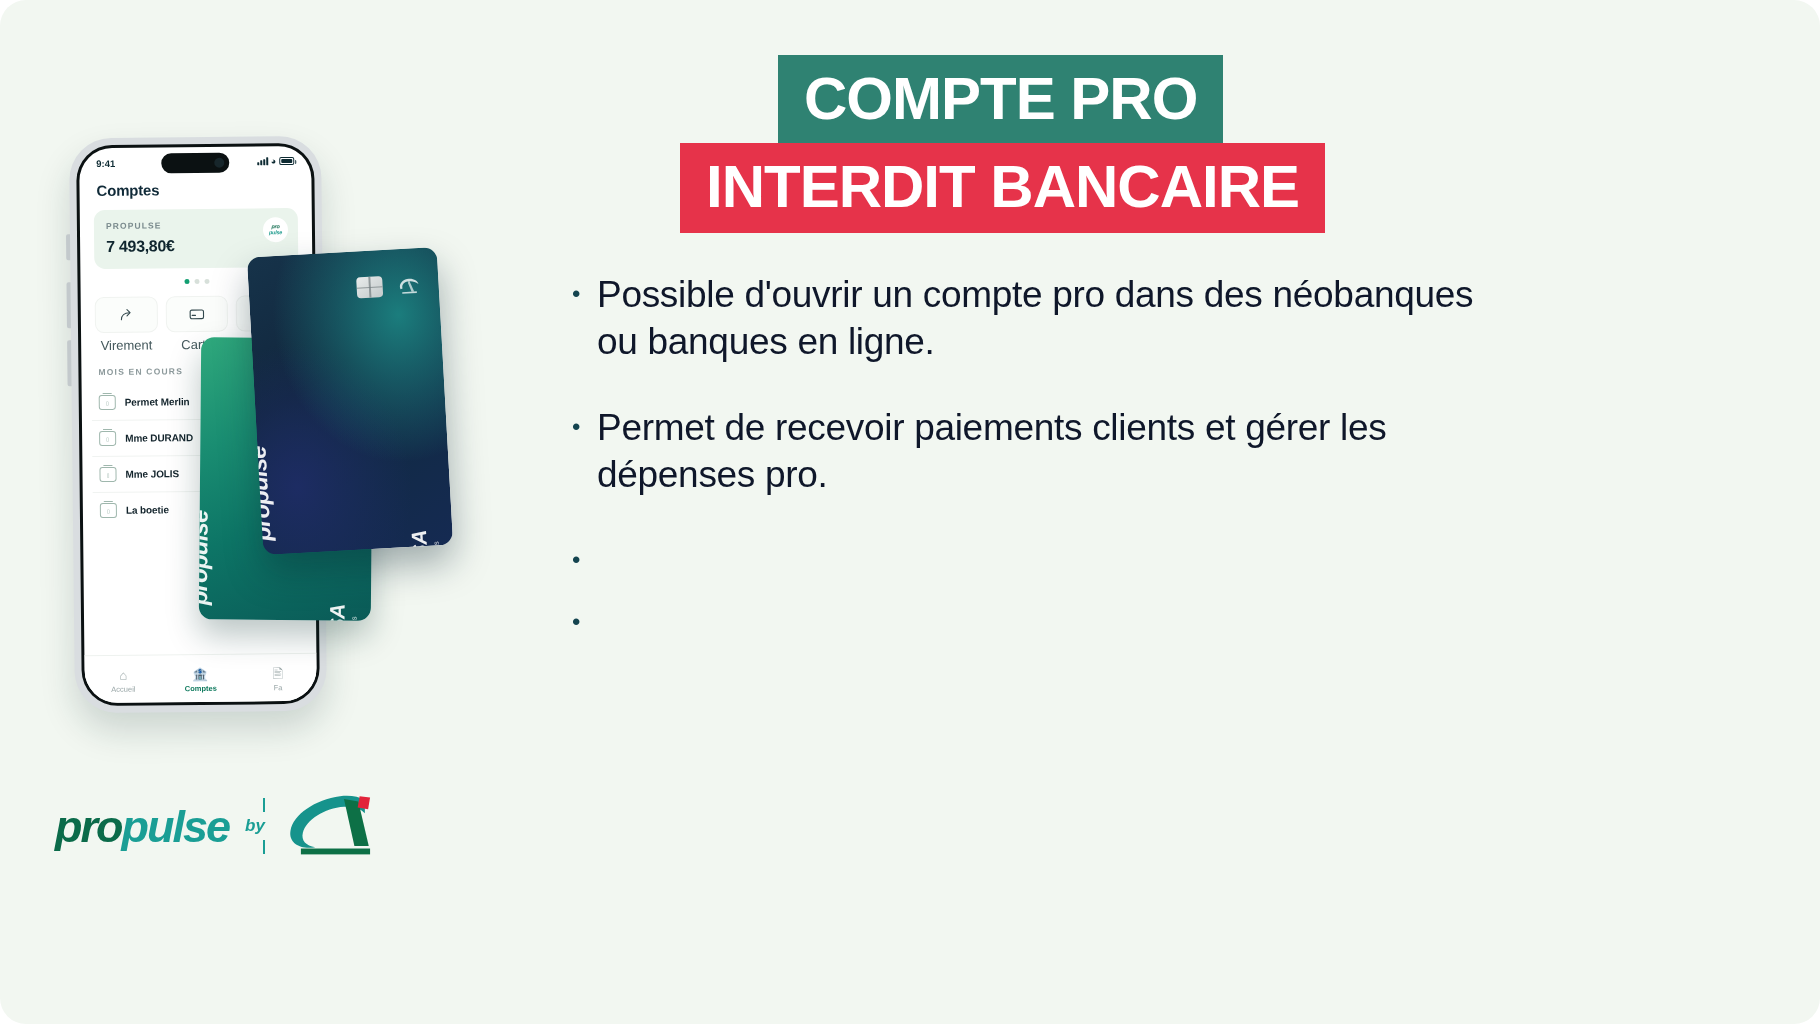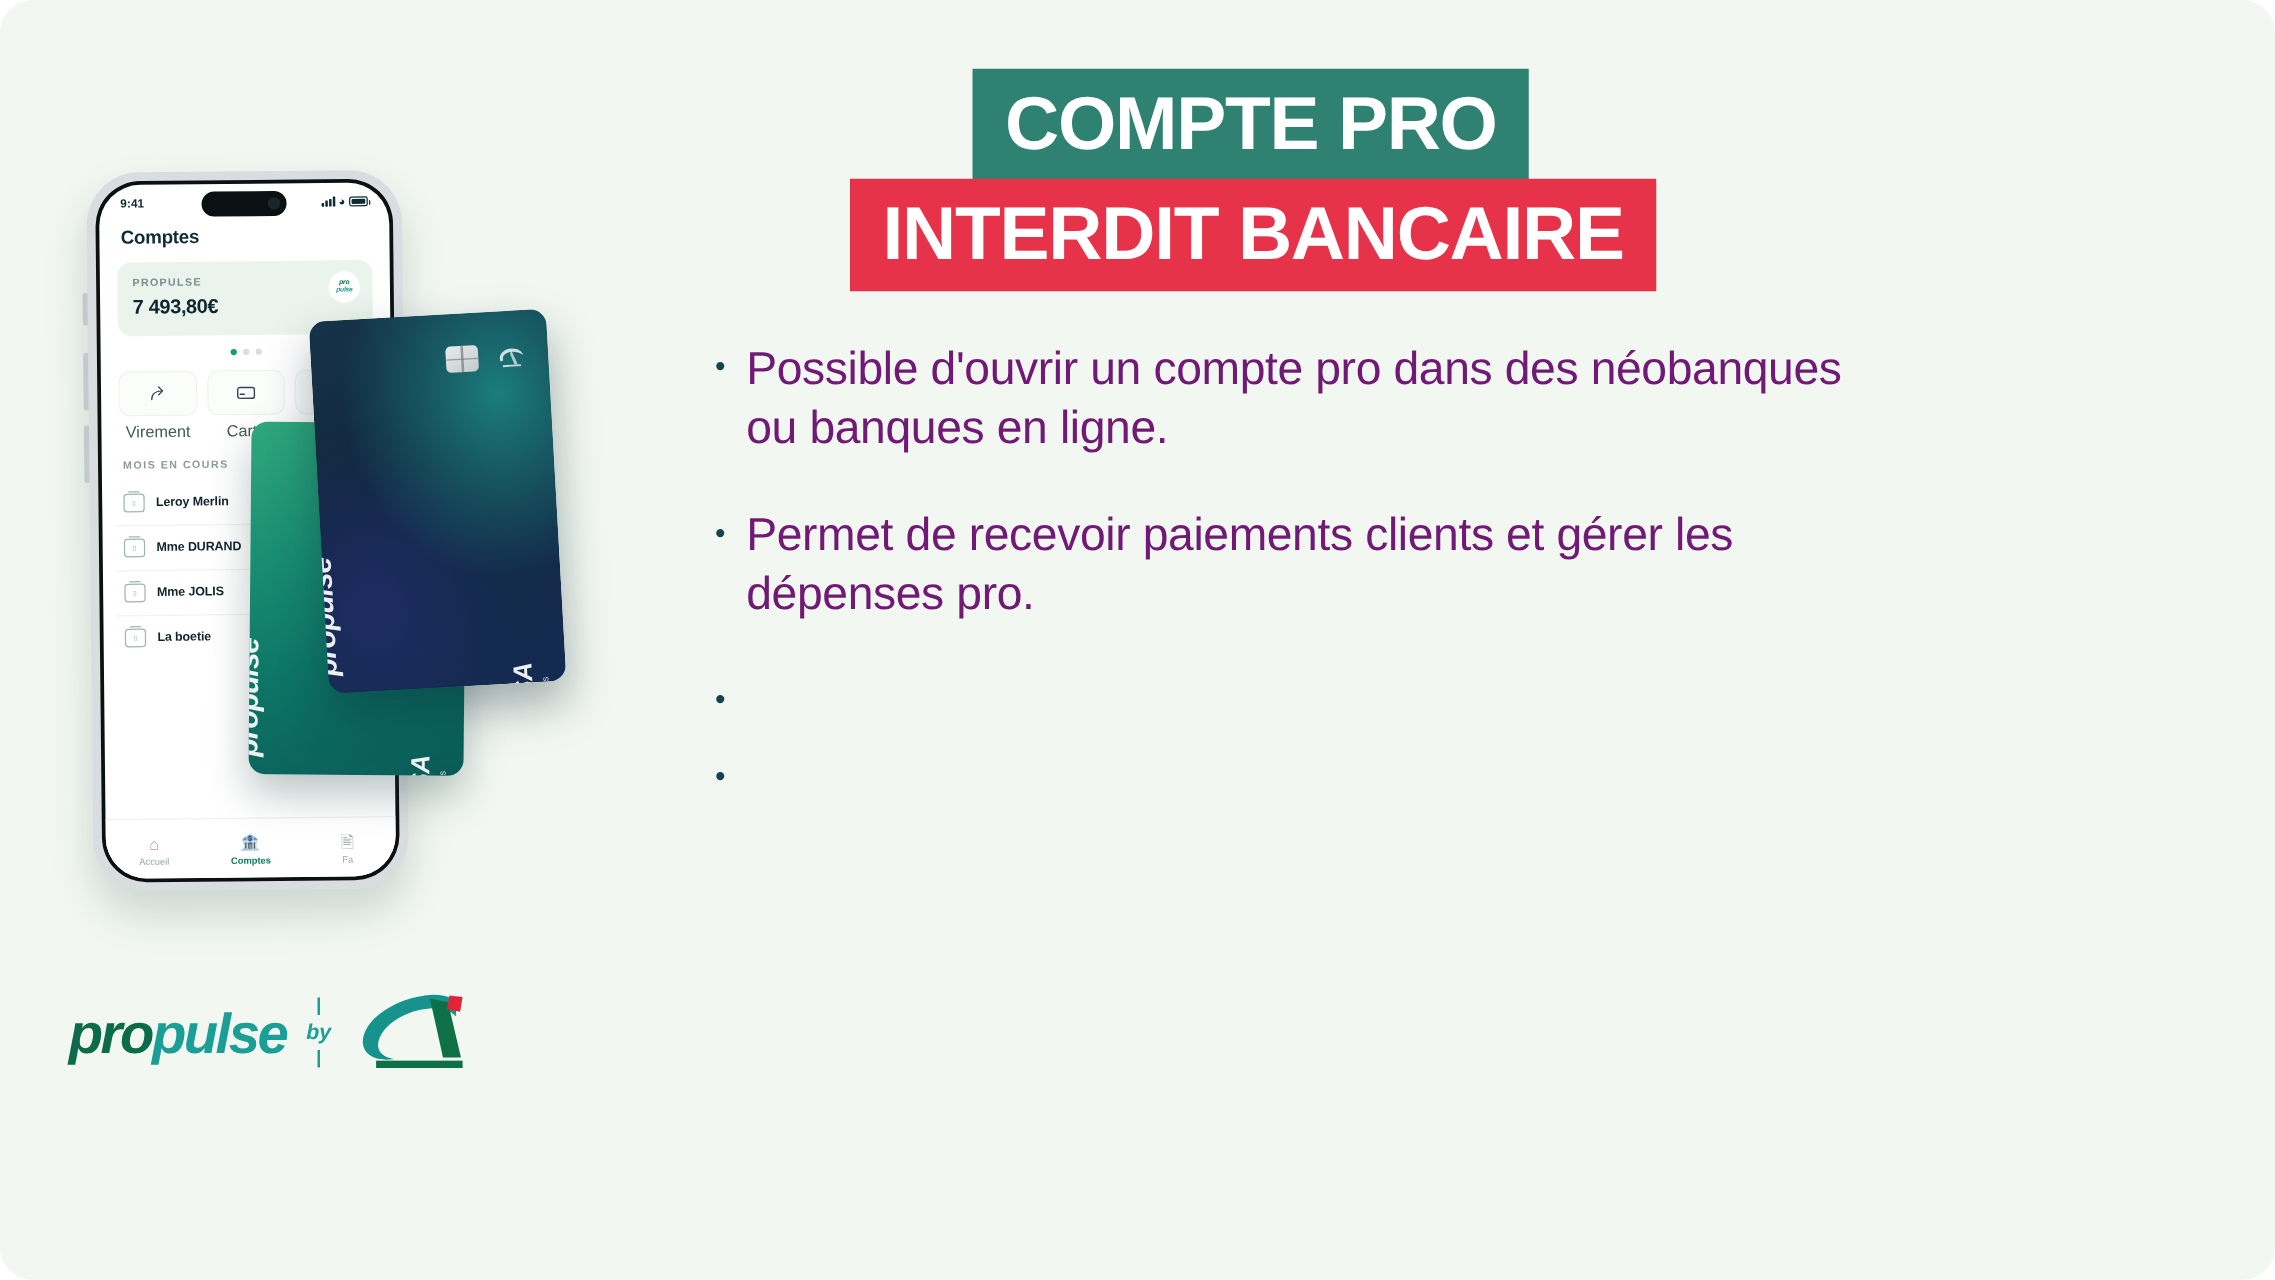--- a/index.html
+++ b/index.html
@@ -321,21 +321,21 @@
   #wordmark {
     font-size: 45px;
     font-weight: 800;
     font-style: italic;
     letter-spacing: -2px;
     line-height: 1;
   }
   #wordmark .w-pro   { color: #0b6b4a; }
   #wordmark .w-pulse { color: #1a9e95; }
   #by-block {
-    display: flex; flex-direction: column; align-items: center;
+    display: flex; flex-direction: column; align-items: flex-end;
     gap: 4px; color: #1a9e95;
   }
   #by-block .rule { width: 1.6px; height: 14px; background: #1a9e95; }
   #by-text { font-size: 17px; font-weight: 600; font-style: italic; }
   #ca-logo { width: 92px; height: 62px; }
 
   
   #right-content {
     position: absolute;
     left: 560px; top: 0;
@@ -379,21 +379,21 @@
     flex: none;
     width: 8px;
     margin-top: 22px;
     font-size: 24px;
     line-height: 0;
     color: #14444f;
   }
   .bullet-text {
     font-size: 37px;
     line-height: 1.26;
-    color: #701a75;
+    color: #0f172a;
     letter-spacing: -0.3px;
     max-width: 900px;
   }
 </style>
 </head>
 <body>
 
 <div id="canvas">
 
   <div id="left-visual">
@@ -466,21 +466,21 @@
               <div class="qa-box">⋯</div>
               <div class="qa-label"></div>
             </div>
           </div>
 
           <div id="section-label">MOIS EN COURS</div>
 
           <div id="tx-list">
             <div class="tx-row">
               <span class="tx-ico">▯</span>
-              <span class="tx-name">Leroy Merlin</span>
+              <span class="tx-name">Permet Merlin</span>
             </div>
             <div class="tx-row">
               <span class="tx-ico">▯</span>
               <span class="tx-name">Mme DURAND</span>
             </div>
             <div class="tx-row">
               <span class="tx-ico">▯</span>
               <span class="tx-name">Mme JOLIS</span>
             </div>
             <div class="tx-row">

